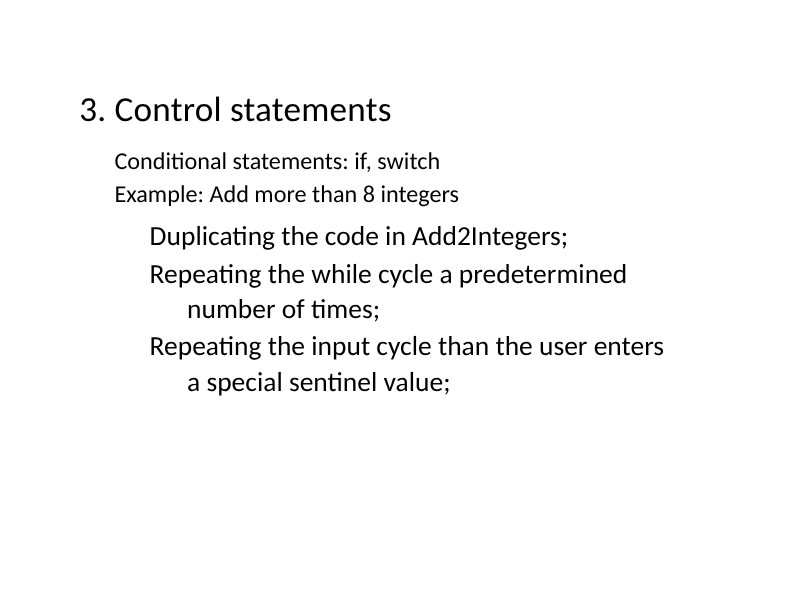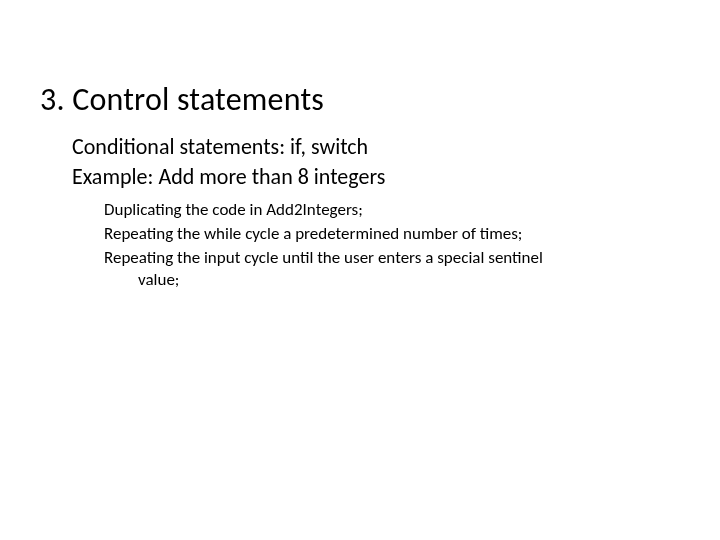--- a/index.html
+++ b/index.html
@@ -10,40 +10,41 @@
     background: #ffffff;
     font-family: Calibri, "Segoe UI", Arial, sans-serif;
     color: #000000;
   }
   .slide {
     position: relative;
     width: 624px;
     height: 540px;
     box-sizing: border-box;
     padding: 80px 40px 40px 40px;
+    margin-left: 32px;
   }
   .heading {
     font-size: 32px;
     font-weight: 400;
     margin: 0 0 14px 0;
     letter-spacing: 0.2px;
   }
   .level1 {
     margin-left: 32px;
     font-size: 22px;
     line-height: 1.28;
     font-weight: 400;
   }
   .level1 p {
     margin: 0 0 2px 0;
   }
   .level2 {
     margin-left: 64px;
     margin-top: 8px;
-    font-size: 17px;
+    font-size: 25px;
     line-height: 1.28;
     font-weight: 400;
   }
   .level2 p {
     margin: 0 0 2px 0;
     padding-left: 34px;
     text-indent: -34px;
   }
 </style>
 </head>
@@ -54,16 +55,16 @@
   <h1 class="heading">3.  Control statements</h1>
 
   <div class="level1">
     <p>Conditional statements: if, switch</p>
     <p>Example: Add more than 8 integers</p>
   </div>
 
   <div class="level2">
     <p>Duplicating  the code in Add2Integers;</p>
     <p>Repeating the while cycle a predetermined number of times;</p>
-    <p>Repeating the input cycle until the user enters a special sentinel value;</p>
+    <p>Repeating the input cycle than the user enters a special sentinel value;</p>
   </div>
 
 </div>
 
 </body></html>

